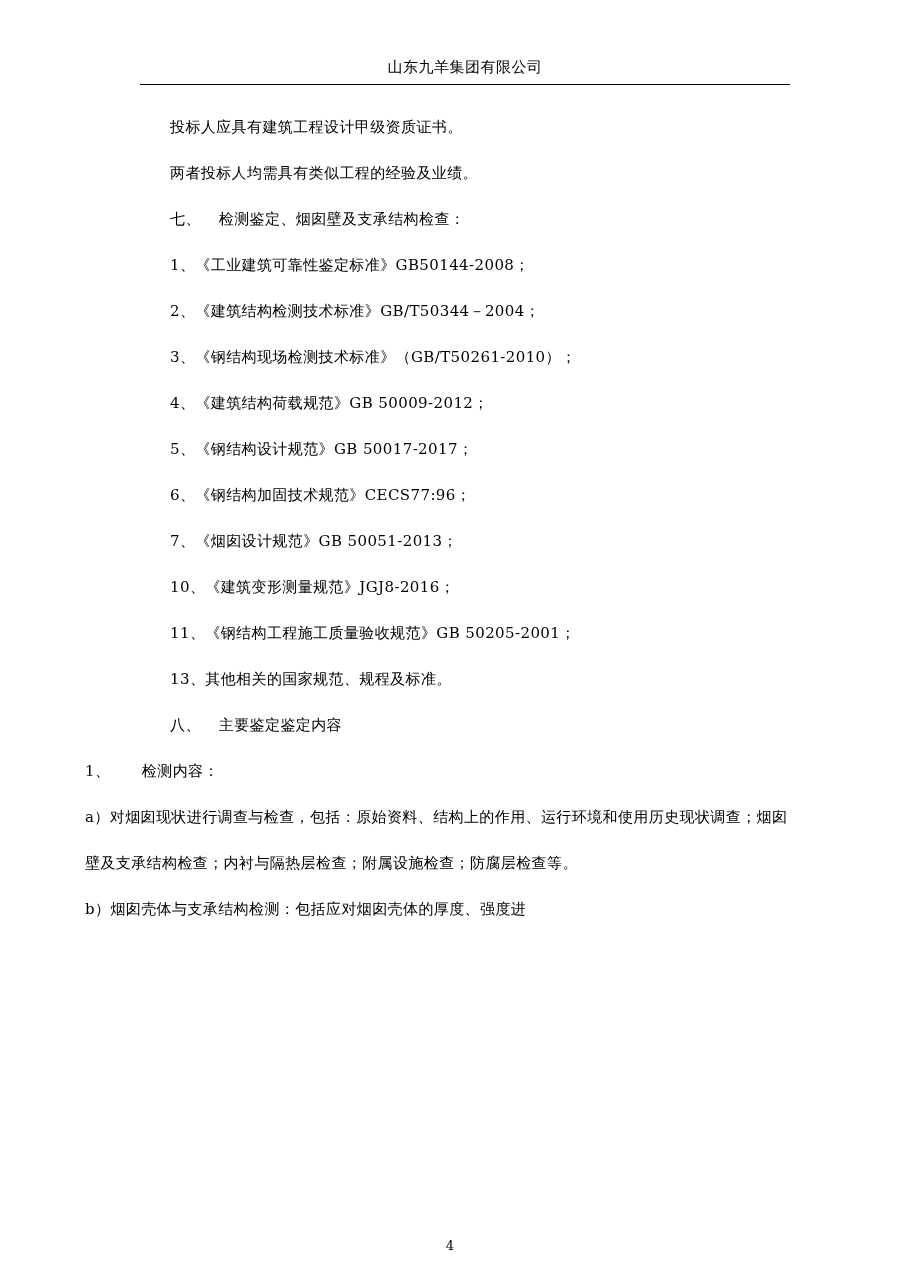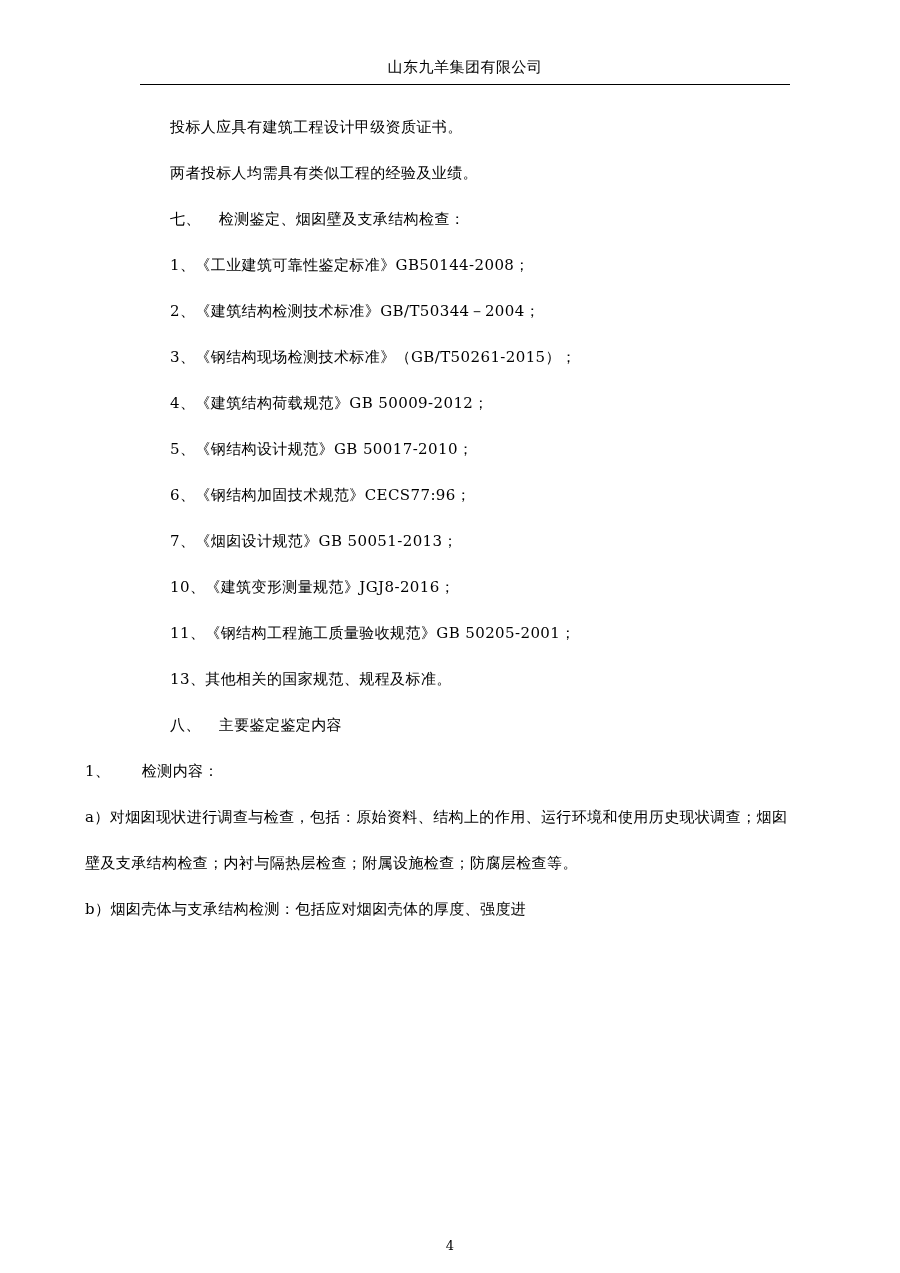--- a/index.html
+++ b/index.html
@@ -89,23 +89,23 @@
 
   <div class="body-area">
 
     <p class="para">投标人应具有建筑工程设计甲级资质证书。</p>
     <p class="para">两者投标人均需具有类似工程的经验及业绩。</p>
 
     <p class="para"><span>七、</span><span class="spacer-sec"></span><span>检测鉴定、烟囱壁及支承结构检查：</span></p>
 
     <p class="para">1、《工业建筑可靠性鉴定标准》GB50144-2008；</p>
     <p class="para">2、《建筑结构检测技术标准》GB/T50344－2004；</p>
-    <p class="para">3、《钢结构现场检测技术标准》（GB/T50261-2015）；</p>
+    <p class="para">3、《钢结构现场检测技术标准》（GB/T50261-2010）；</p>
     <p class="para">4、《建筑结构荷载规范》GB 50009-2012；</p>
-    <p class="para">5、《钢结构设计规范》GB 50017-2010；</p>
+    <p class="para">5、《钢结构设计规范》GB 50017-2017；</p>
     <p class="para">6、《钢结构加固技术规范》CECS77:96；</p>
     <p class="para">7、《烟囱设计规范》GB 50051-2013；</p>
     <p class="para">10、《建筑变形测量规范》JGJ8-2016；</p>
     <p class="para">11、《钢结构工程施工质量验收规范》GB 50205-2001；</p>
     <p class="para">13、其他相关的国家规范、规程及标准。</p>
 
     <p class="para"><span>八、</span><span class="spacer-sec"></span><span>主要鉴定鉴定内容</span></p>
 
     <p class="para outdent"><span>1、</span><span class="spacer-num"></span><span>检测内容：</span></p>
 

